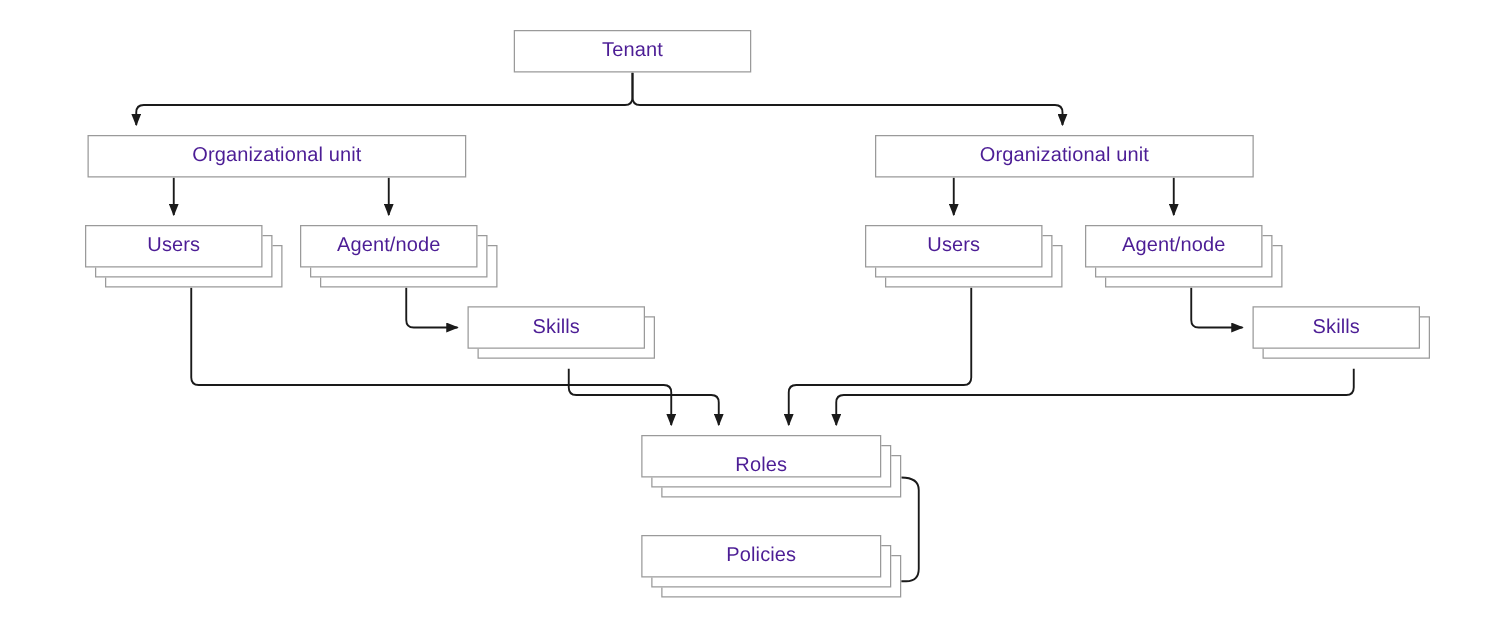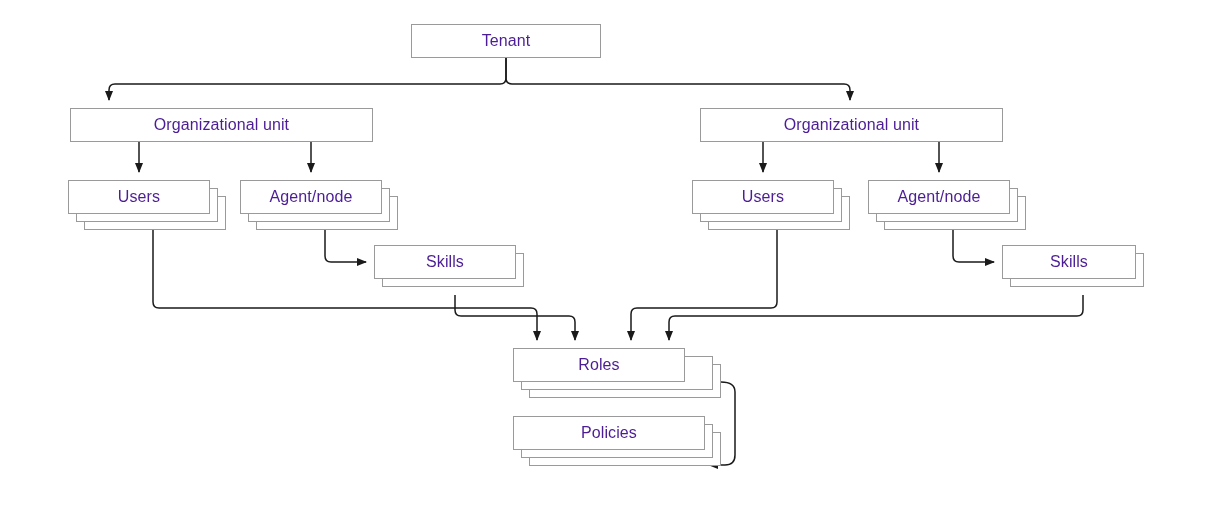--- a/index.html
+++ b/index.html
@@ -152,26 +152,26 @@
   <div class="node" style="left:1002px; top:245px; width:142px; height:42px;">
     <div class="sheet" style="left:8px; top:8px; width:134px; height:34px;"></div>
     <div class="card" style="width:134px; height:34px;">
       <span class="card-label">Skills</span>
     </div>
   </div>
 
   <div class="node" style="left:513px; top:348px; width:208px; height:50px;">
     <div class="sheet" style="left:16px; top:16px; width:192px; height:34px;"></div>
     <div class="sheet" style="left:8px; top:8px; width:192px; height:34px;"></div>
-    <div class="card" style="width:172px; height:34px;">
+    <div class="card" style="width:192px; height:34px;align-items:flex-end;">
       <span class="card-label">Roles</span>
     </div>
   </div>
 
-  <div class="node" style="left:513px; top:416px; width:180px; height:50px;">
+  <div class="node" style="left:513px; top:428px; width:180px; height:50px;">
     <div class="sheet" style="left:16px; top:16px; width:192px; height:34px;"></div>
     <div class="sheet" style="left:8px; top:8px; width:192px; height:34px;"></div>
     <div class="card" style="width:192px; height:34px;">
       <span class="card-label">Policies</span>
     </div>
   </div>
 
 </div>
 
 </body></html>

